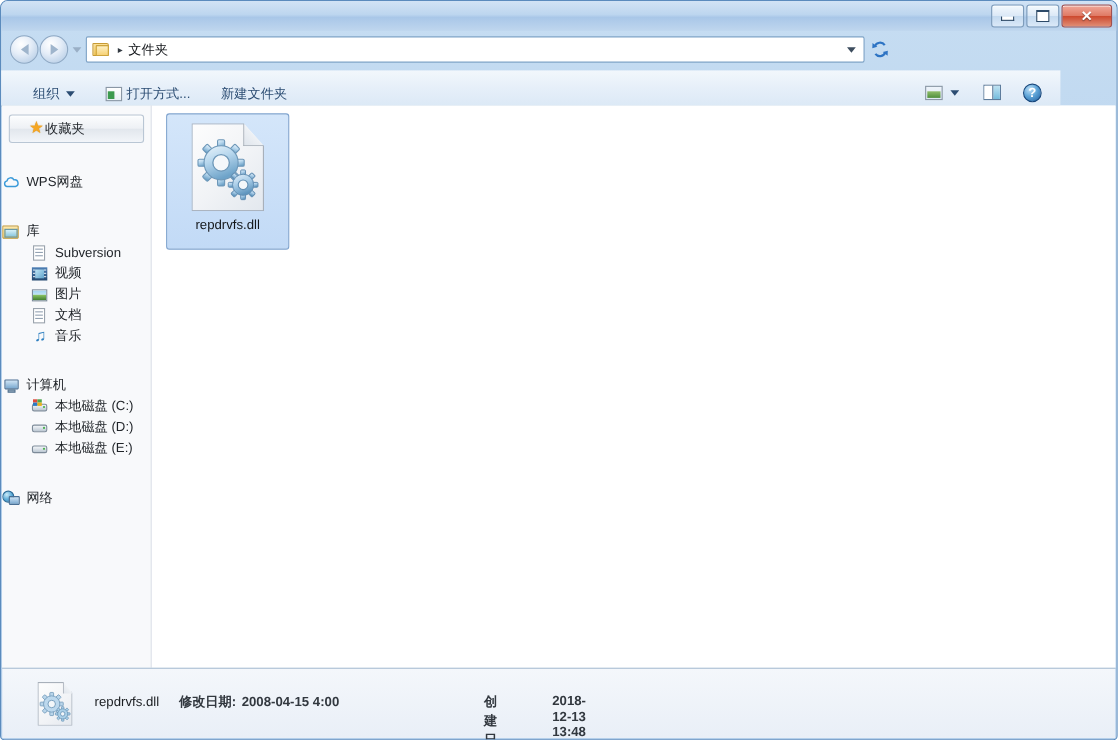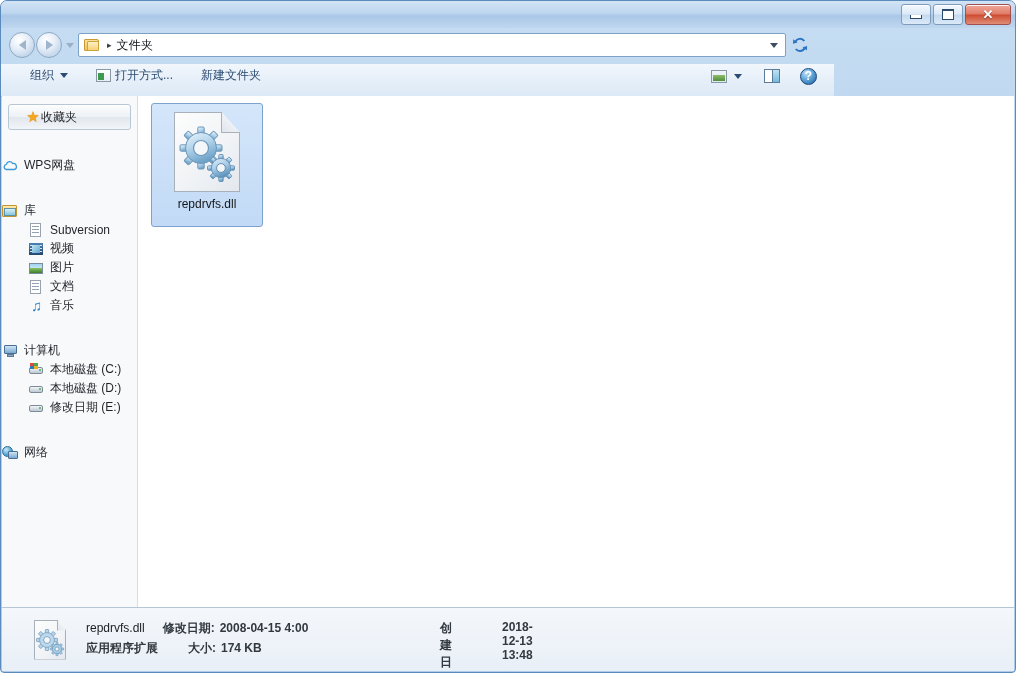--- a/index.html
+++ b/index.html
@@ -189,25 +189,25 @@
     flex: 1;
   }
   #search-icon {
     margin-right: 7px;
   }
 
   
   #toolbar {
     position: absolute;
     left: 0; top: 63px;
-    width: 833px; height: 32px;
+    width: 963px; height: 32px;
     background: linear-gradient(to bottom, #f2f7fc 0%, #e6eff9 50%, #dce9f6 100%);
     border-bottom: 1px solid #a6bed5;
     display: flex;
-    align-items: flex-start;
+    align-items: flex-end;
   }
   .tb-item {
     display: flex;
     align-items: center;
     height: 22px;
     padding: 0 7px;
     font-size: 12px;
     color: #2b4c72;
     cursor: default;
     border-radius: 2px;
@@ -732,21 +732,21 @@
             <span class="led"></span>
         </span>
         <span class="nav-label">本地磁盘 (D:)</span>
       </div>
 
       <div class="nav-row child">
         <span class="ic ic-drive">
           <span class="body2"></span>
             <span class="led"></span>
         </span>
-        <span class="nav-label">修改日期 (E:)</span>
+        <span class="nav-label">本地磁盘 (E:)</span>
       </div>
 
       <div class="spacer-26"></div>
 
       <div class="nav-row header">
         <span class="ic ic-network">
           <span class="globe"></span>
             <span class="mon2"></span>
         </span>
         <span class="nav-label">网络</span>
@@ -848,21 +848,16 @@
     </div>
 
     <div id="details-text">
       <div class="det-line" style="position:relative">
         <span class="det-name">repdrvfs.dll</span>
         <span class="det-kv det-modified">修改日期:</span>
         <span class="det-kv" style="margin-left:5px">2008-04-15 4:00</span>
         <span class="det-kv det-created">创建日期:</span>
         <span class="det-kv" style="position:absolute;left:416px">2018-12-13 13:48</span>
       </div>
-      <div class="det-line second">
-        <span class="det-kv det-type">应用程序扩展</span>
-        <span class="det-kv det-size">大小:</span>
-        <span class="det-kv" style="margin-left:5px">174 KB</span>
-      </div>
     </div>
   </div>
 
 </div>
 
 </body></html>

